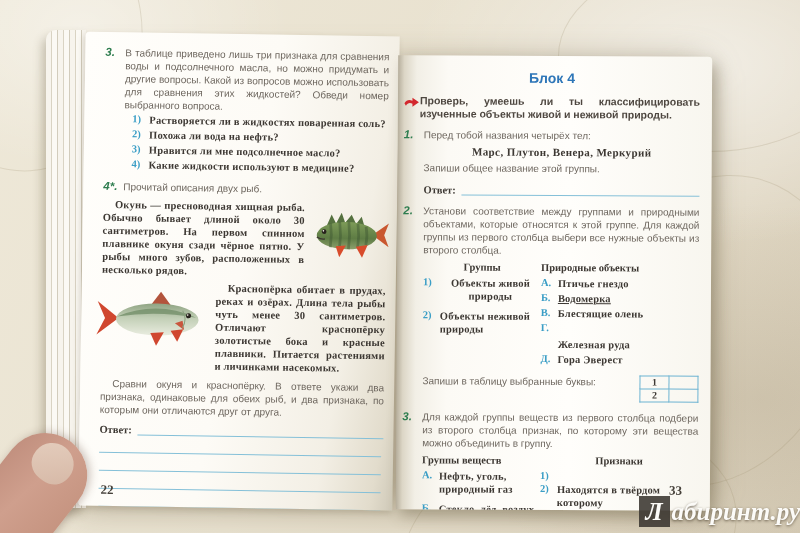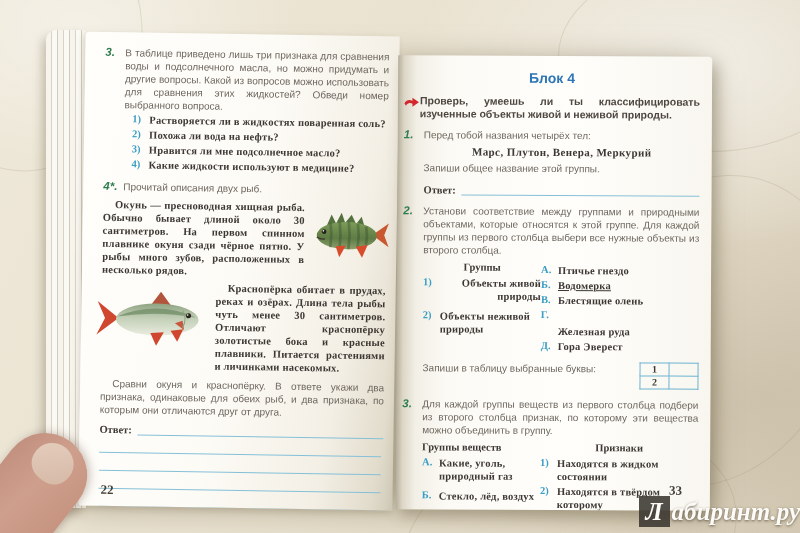--- a/index.html
+++ b/index.html
@@ -217,28 +217,29 @@
 
       <div class="task">
         <span class="tnum">2.</span>
         <div class="tbody">
           <p class="sans">Установи соответствие между группами и природными объектами, которые относятся к этой группе. Для каждой группы из первого столбца выбери все нужные объекты из второго столбца.</p>
           <div class="cols">
             <div class="col1">
               <div class="colhead ch-c">Группы</div>
               <div class="opt grp" style="margin-left:0;">
                 <span class="onum">1)</span>
-                <p class="serif" style="text-align:right;">Объекты живой природы</p>
+                <p class="serif" style="text-align:center;">Объекты живой природы</p>
               </div>
               <div class="opt" style="margin-left:0;">
                 <span class="onum">2)</span>
                 <p class="serif" style="text-align:left;">Объекты неживой природы</p>
               </div>
             </div>
             <div class="col2">
+              <div class="colhead">Природные объекты</div>
               <div class="opt" style="margin-left:0;">
                 <span class="onum">А.</span>
                 <p class="serif" style="text-align:left;">Птичье гнездо</p>
               </div>
               <div class="opt" style="margin-left:0;">
                 <span class="onum">Б.</span>
                 <p class="serif" style="text-align:left;text-decoration:underline;">Водомерка</p>
               </div>
               <div class="opt" style="margin-left:0;">
                 <span class="onum">В.</span>
@@ -274,32 +275,31 @@
 
       <div class="task">
         <span class="tnum">3.</span>
         <div class="tbody">
           <p class="sans">Для каждой группы веществ из первого столбца подбери из второго столбца признак, по которому эти вещества можно объединить в группу.</p>
           <div class="cols">
             <div class="col1">
               <div class="colhead">Группы веществ</div>
               <div class="opt grp" style="margin-left:0;">
                 <span class="onum">А.</span>
-                <p class="serif" style="text-align:left;">Какие, уголь, природный газ</p>
+                <p class="serif" style="text-align:left;">Нефть, уголь, природный газ</p>
               </div>
               <div class="opt" style="margin-left:0;">
                 <span class="onum">Б.</span>
                 <p class="serif" style="text-align:right;">Стекло, лёд, воздух</p>
               </div>
             </div>
             <div class="col2">
               <div class="colhead ch-c">Признаки</div>
               <div class="opt" style="margin-left:0;">
                 <span class="onum">1)</span>
-                <p class="serif" style="text-align:left;">Находятся в жидком состоянии</p>
               </div>
               <div class="opt" style="margin-left:0;">
                 <span class="onum">2)</span>
                 <p class="serif" style="text-align:left;">Находятся в твёрдом которому</p>
               </div>
               <div class="opt" style="margin-left:0;">
                 <span class="onum">3)</span>
                 <p class="serif" style="text-align:left;">Блестящие</p>
               </div>
 

